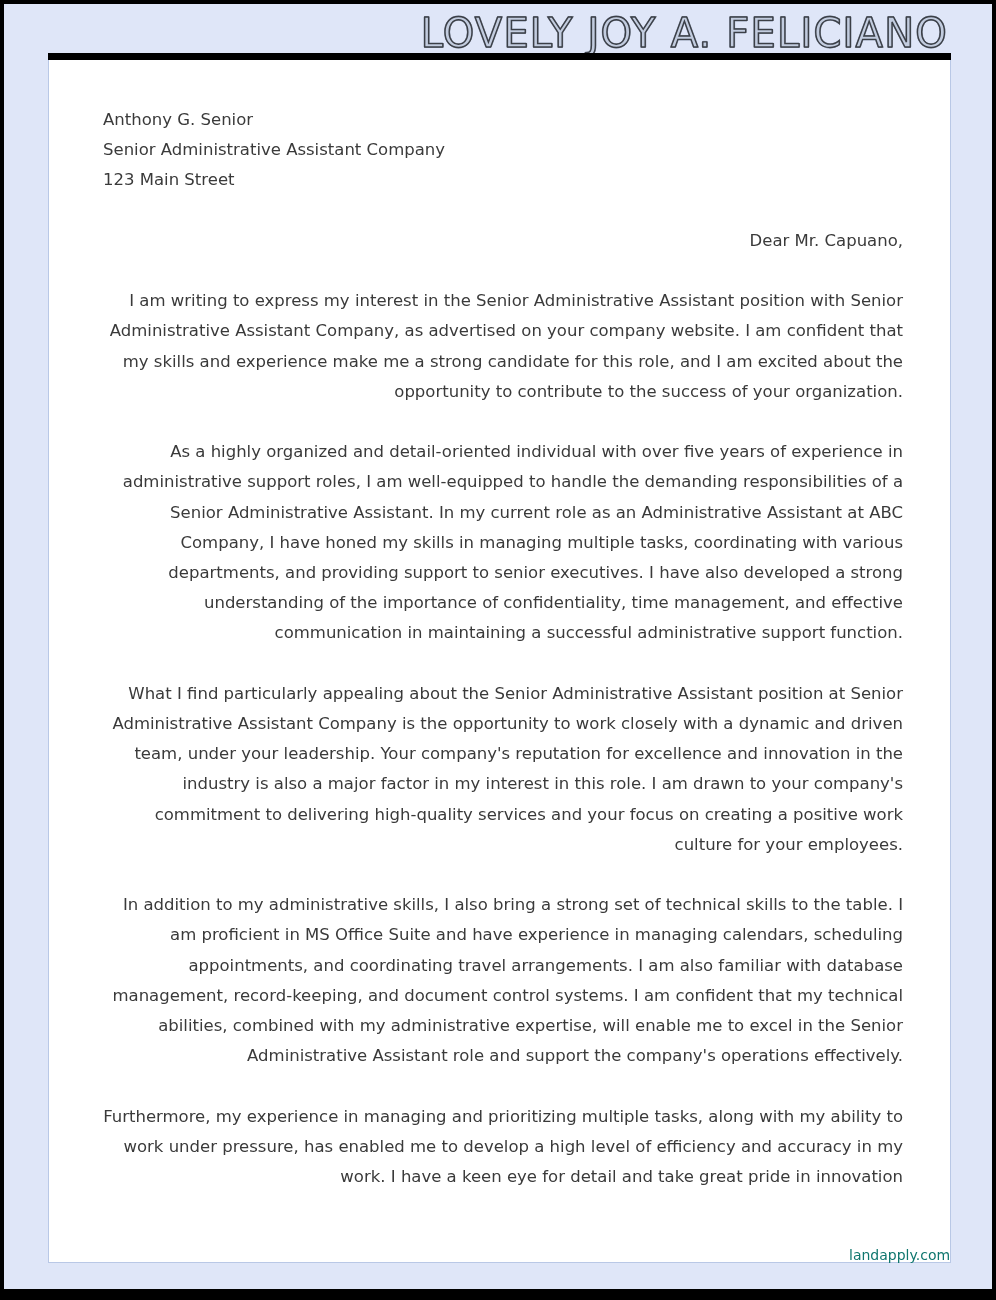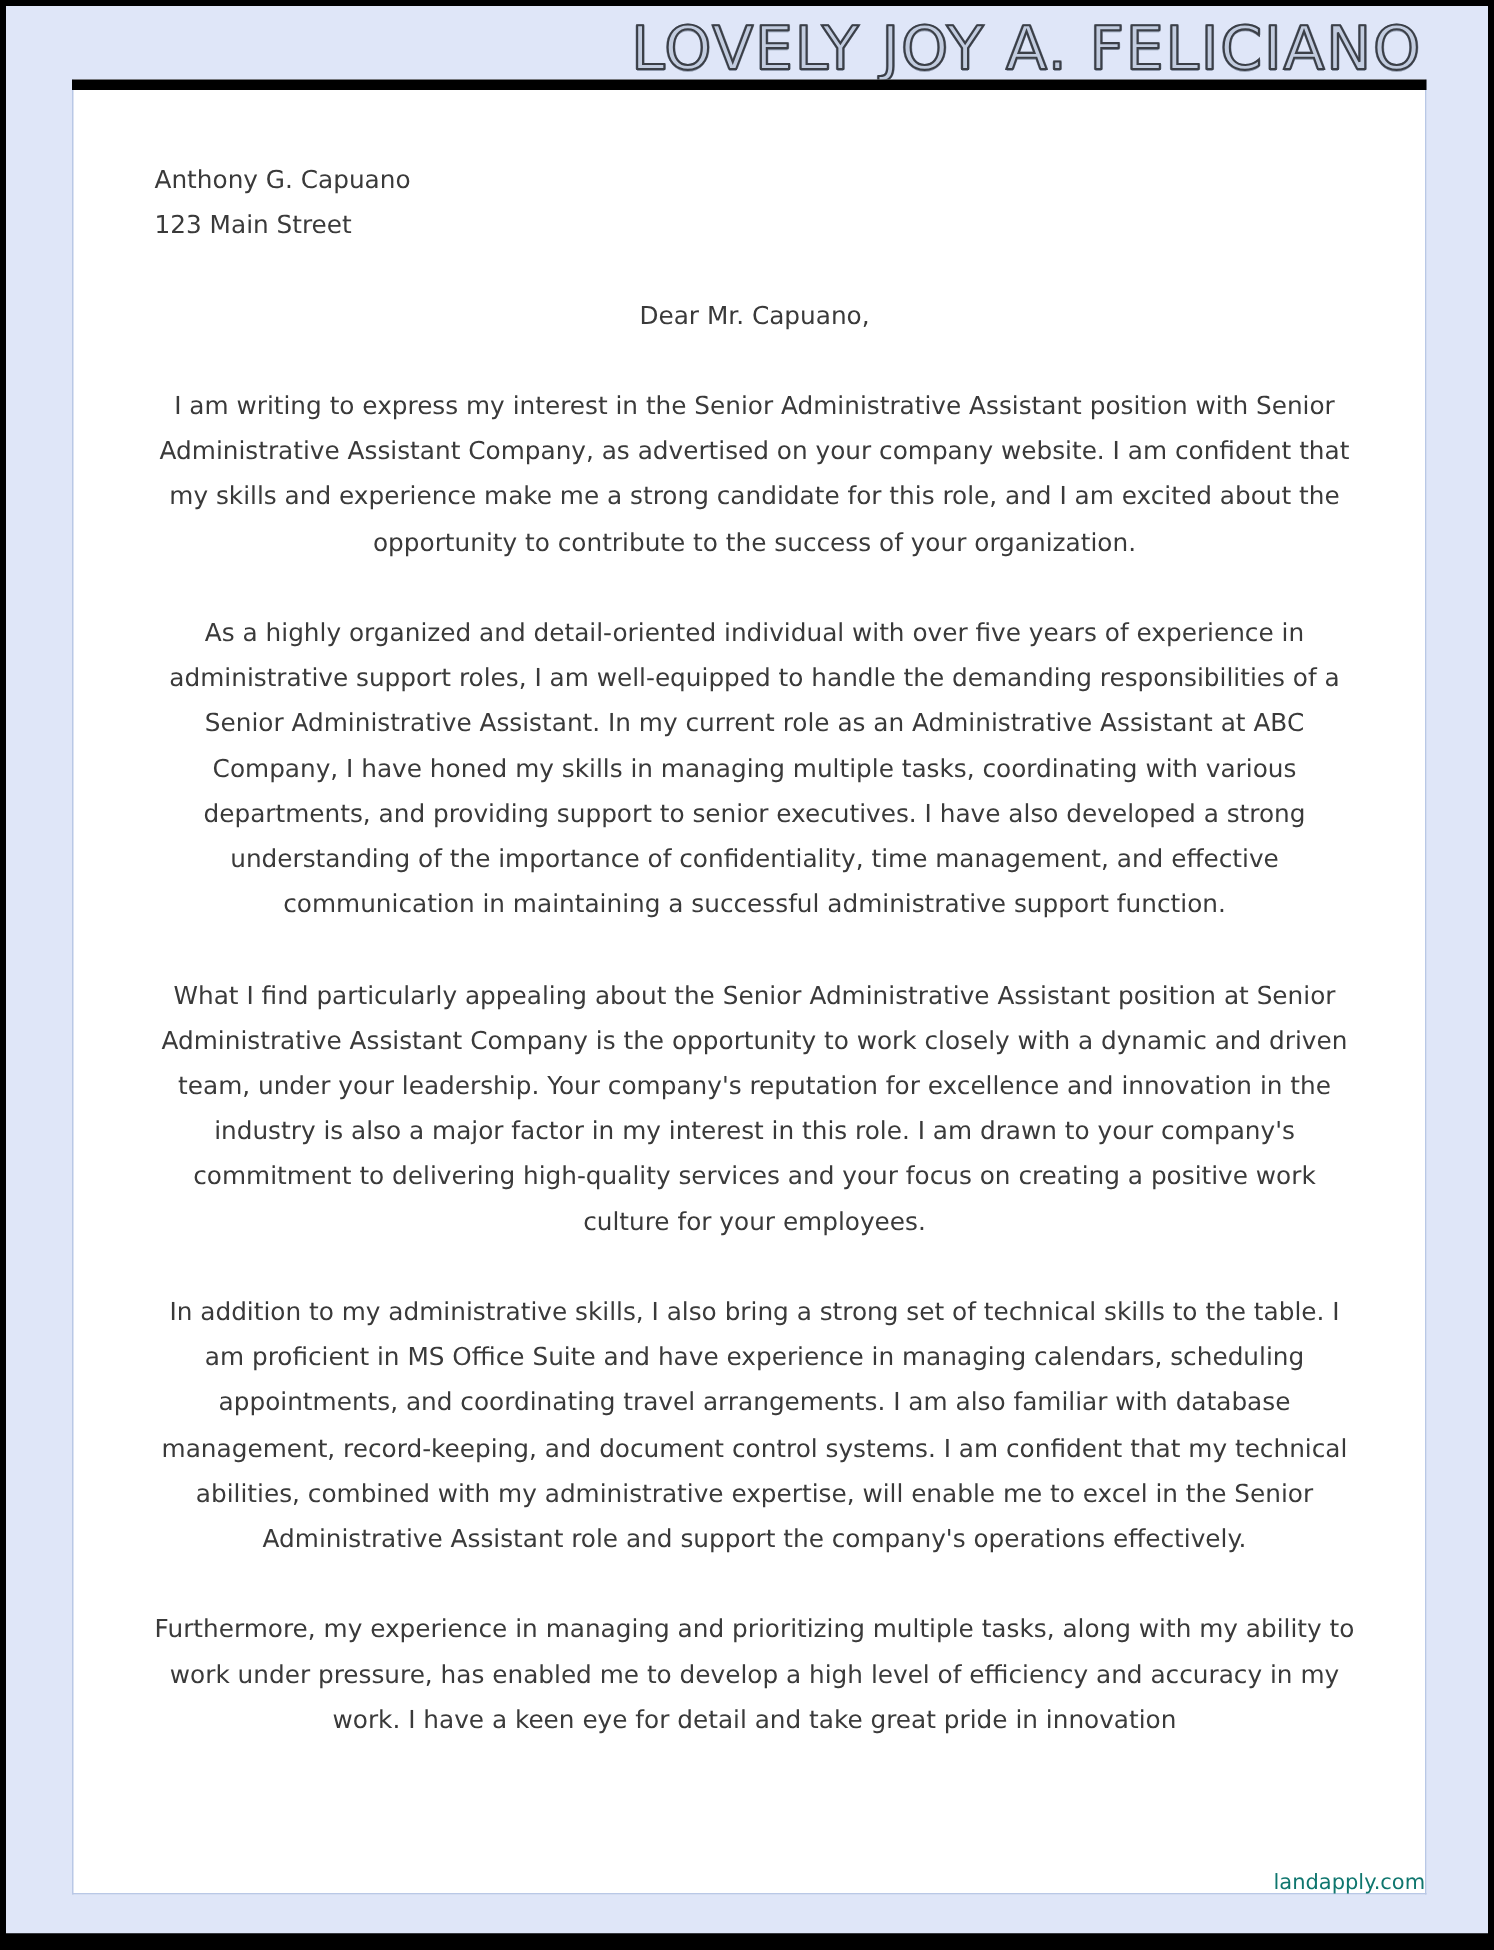--- a/index.html
+++ b/index.html
@@ -93,21 +93,21 @@
     width: 800px;
     font-family: "DejaVu Sans", sans-serif;
     font-size: 16.5px;
     line-height: 30.2px;
     color: #3a3a3a;
     font-weight: 400;
   }
 
   .addr-line { white-space: nowrap; }
 
-  .para { margin-top: 30.2px; text-align: center; }
+  .para { margin-top: 30.2px; text-align: right; }
 
   .addr-block .addr-line:first-child { margin-top: 0; }
 
   
   #watermark {
     position: absolute;
     left: 845px;
     top: 1242px;
     font-family: "DejaVu Sans", sans-serif;
     font-size: 14px;
@@ -137,21 +137,22 @@
     <div id="letterhead">
       <div id="letterhead-name">LOVELY JOY A. FELICIANO</div>
     </div>
 
     <div id="sheet"></div>
     <div id="sheet-topbar"></div>
 
     <div id="letter-body">
 
       <div class="addr-block">
-        <div class="addr-line">Anthony G. Capuano</div>
+        <div class="addr-line">Anthony G. Senior</div>
+        <div class="addr-line">Senior Administrative Assistant Company</div>
         <div class="addr-line">123 Main Street</div>
       </div>
 
       <div class="para">Dear Mr. Capuano,</div>
 
       <div class="para">I am writing to express my interest in the Senior Administrative Assistant position with Senior Administrative Assistant Company, as advertised on your company website. I am confident that my skills and experience make me a strong candidate for this role, and I am excited about the opportunity to contribute to the success of your organization.</div>
       <div class="para">As a highly organized and detail-oriented individual with over five years of experience in administrative support roles, I am well-equipped to handle the demanding responsibilities of a Senior Administrative Assistant. In my current role as an Administrative Assistant at ABC Company, I have honed my skills in managing multiple tasks, coordinating with various departments, and providing support to senior executives. I have also developed a strong understanding of the importance of confidentiality, time management, and effective communication in maintaining a successful administrative support function.</div>
       <div class="para">What I find particularly appealing about the Senior Administrative Assistant position at Senior Administrative Assistant Company is the opportunity to work closely with a dynamic and driven team, under your leadership. Your company's reputation for excellence and innovation in the industry is also a major factor in my interest in this role. I am drawn to your company's commitment to delivering high-quality services and your focus on creating a positive work culture for your employees.</div>
       <div class="para">In addition to my administrative skills, I also bring a strong set of technical skills to the table. I am proficient in MS Office Suite and have experience in managing calendars, scheduling appointments, and coordinating travel arrangements. I am also familiar with database management, record-keeping, and document control systems. I am confident that my technical abilities, combined with my administrative expertise, will enable me to excel in the Senior Administrative Assistant role and support the company's operations effectively.</div>
       <div class="para">Furthermore, my experience in managing and prioritizing multiple tasks, along with my ability to work under pressure, has enabled me to develop a high level of efficiency and accuracy in my work. I have a keen eye for detail and take great pride in innovation</div>

